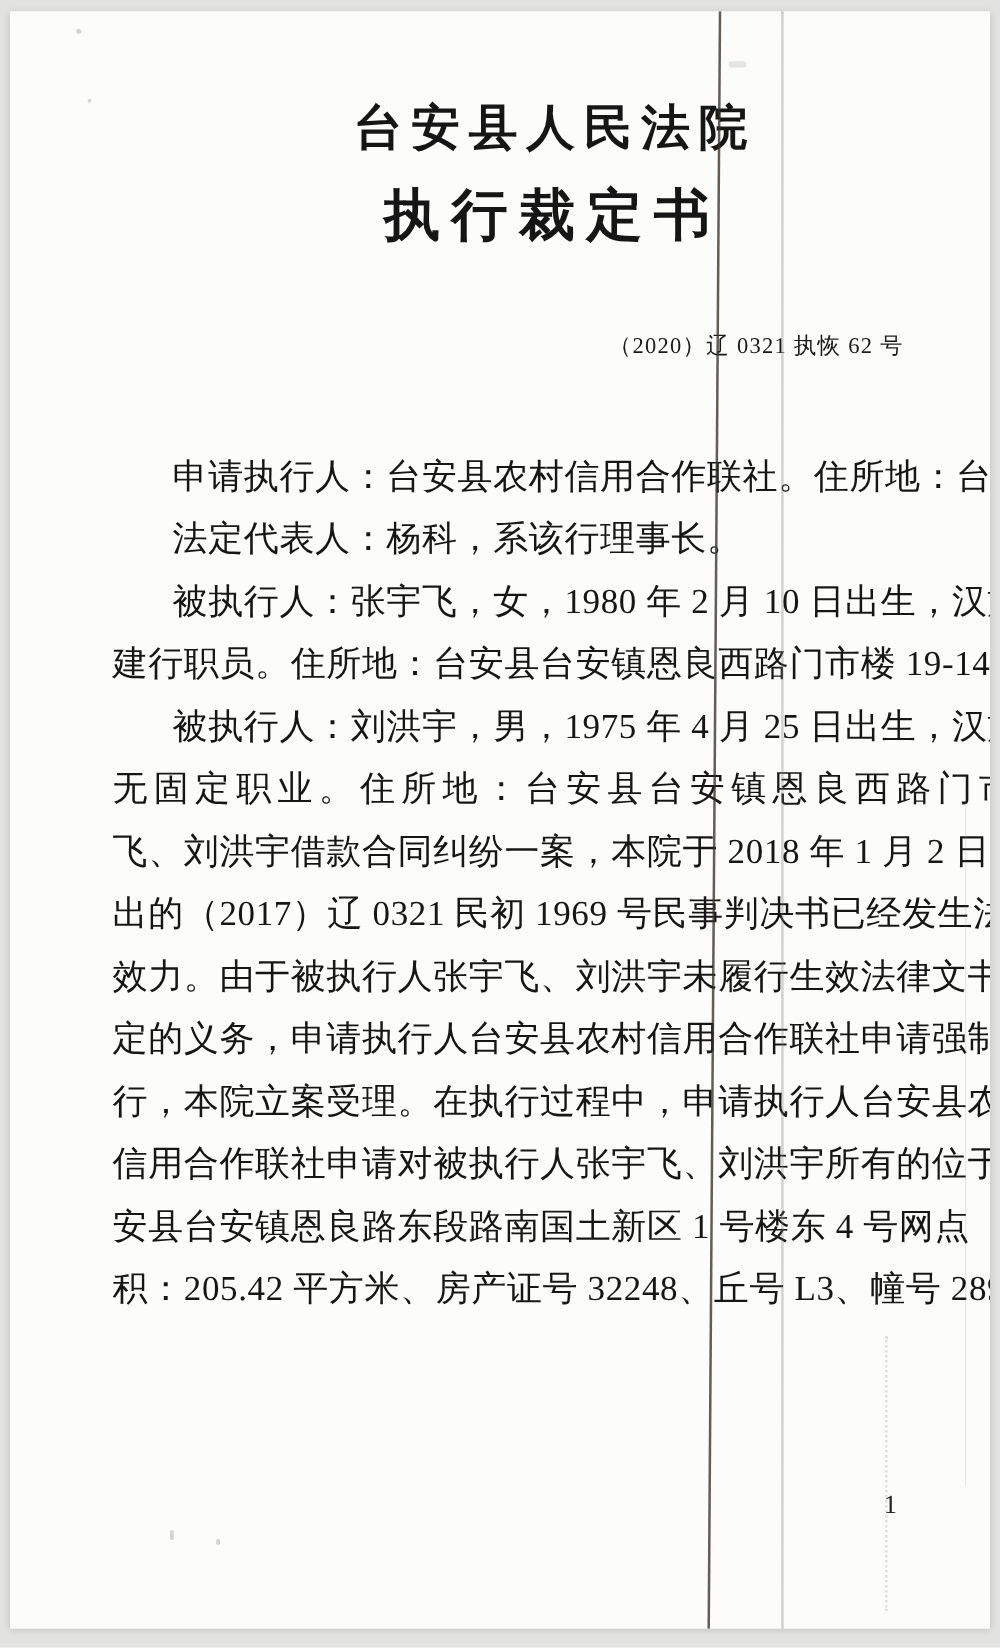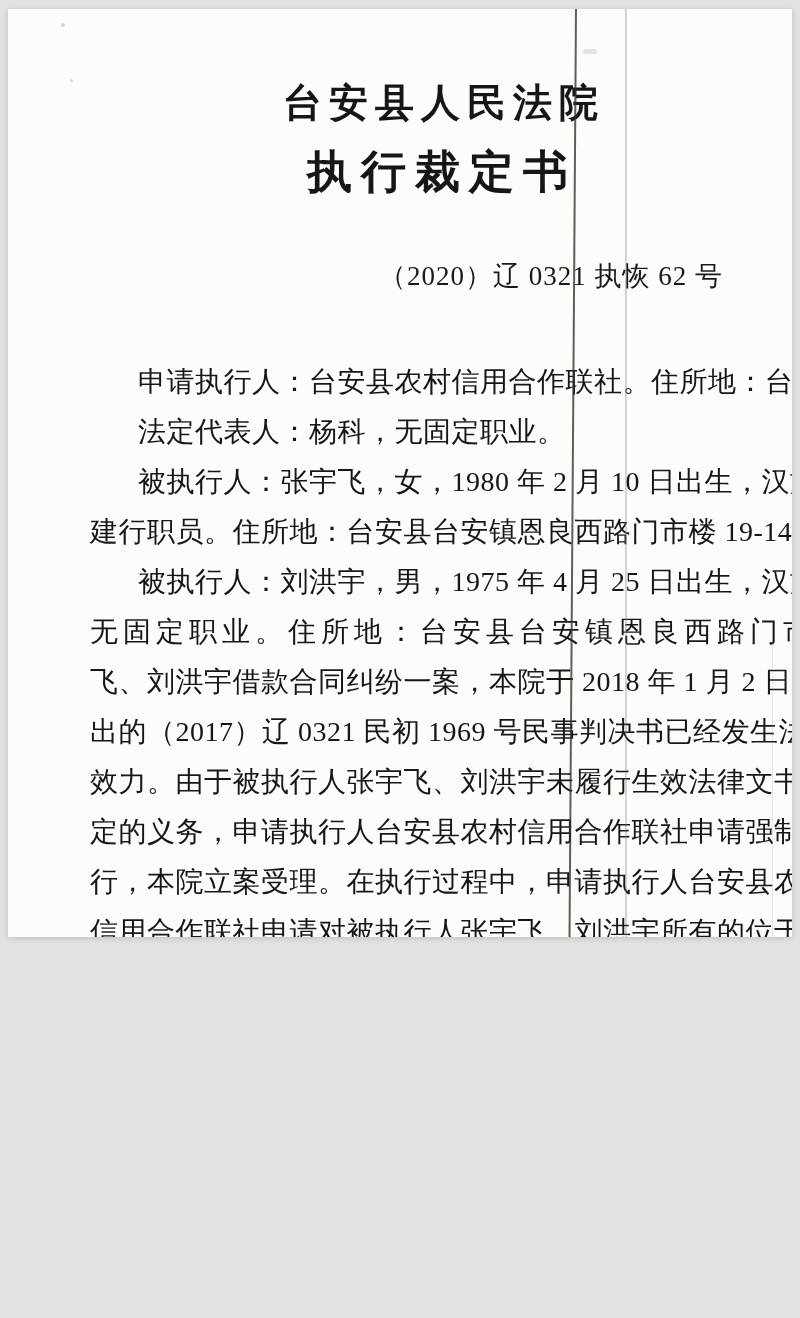--- a/index.html
+++ b/index.html
@@ -5,41 +5,41 @@
   html,body{margin:0;padding:0;}
   body{
     width:800px;height:1318px;
     background:#e2e2e0;
     overflow:hidden;
     font-family:"Liberation Serif","DejaVu Serif",serif;
     position:relative;
   }
   .canvas{position:absolute;left:0;top:0;width:800px;height:1318px;}
   .page{
-    position:absolute;left:8px;top:9px;width:784px;height:928px;
+    position:absolute;left:8px;top:9px;width:784px;height:1294px;
     background:#fcfcfb;
     box-shadow:0 1px 6px rgba(0,0,0,.16);
     overflow:hidden;
   }
   
   .title{
     position:absolute;left:0;right:0;text-align:center;
     color:#161616;font-weight:bold;white-space:nowrap;
   }
   .title-court{
     top:72px;font-size:39px;line-height:44px;letter-spacing:7px;
     transform:translateX(44px);
   }
   .title-doc{
     top:138px;font-size:45px;line-height:50px;letter-spacing:9px;
     transform:translateX(42px);
   }
   .case-no{
     position:absolute;top:251px;right:69px;
-    font-size:27px;line-height:32px;color:#191919;letter-spacing:1px;
+    font-size:18px;line-height:32px;color:#191919;letter-spacing:1px;
     white-space:nowrap;
   }
   
   .textblock{
     position:absolute;left:82px;top:348px;width:648px;
   }
   .bline{
     font-size:28px;line-height:50px;height:50px;
     color:#161616;letter-spacing:.5px;white-space:nowrap;
   }
@@ -81,21 +81,21 @@
 <div class="canvas">
   <div class="page">
 
     <div class="title title-court">台安县人民法院</div>
     <div class="title title-doc">执行裁定书</div>
 
     <div class="case-no">（2020）辽 0321 执恢 62 号</div>
 
     <div class="textblock">
       <div class="bline i">申请执行人：台安县农村信用合作联社。住所地：台安</div>
-      <div class="bline i">法定代表人：杨科，无固定职业。</div>
+      <div class="bline i">法定代表人：杨科，系该行理事长。</div>
       <div class="bline i">被执行人：张宇飞，女，1980 年 2 月 10 日出生，汉族，</div>
       <div class="bline">建行职员。住所地：台安县台安镇恩良西路门市楼 19-14-19。</div>
       <div class="bline i">被执行人：刘洪宇，男，1975 年 4 月 25 日出生，汉族，</div>
       <div class="bline s">无固定职业。住所地：台安县台安镇恩良西路门市楼</div>
       <div class="bline">飞、刘洪宇借款合同纠纷一案，本院于 2018 年 1 月 2 日作</div>
       <div class="bline">出的（2017）辽 0321 民初 1969 号民事判决书已经发生法律</div>
       <div class="bline">效力。由于被执行人张宇飞、刘洪宇未履行生效法律文书确</div>
       <div class="bline">定的义务，申请执行人台安县农村信用合作联社申请强制执</div>
       <div class="bline">行，本院立案受理。在执行过程中，申请执行人台安县农村</div>
       <div class="bline">信用合作联社申请对被执行人张宇飞、刘洪宇所有的位于台</div>

